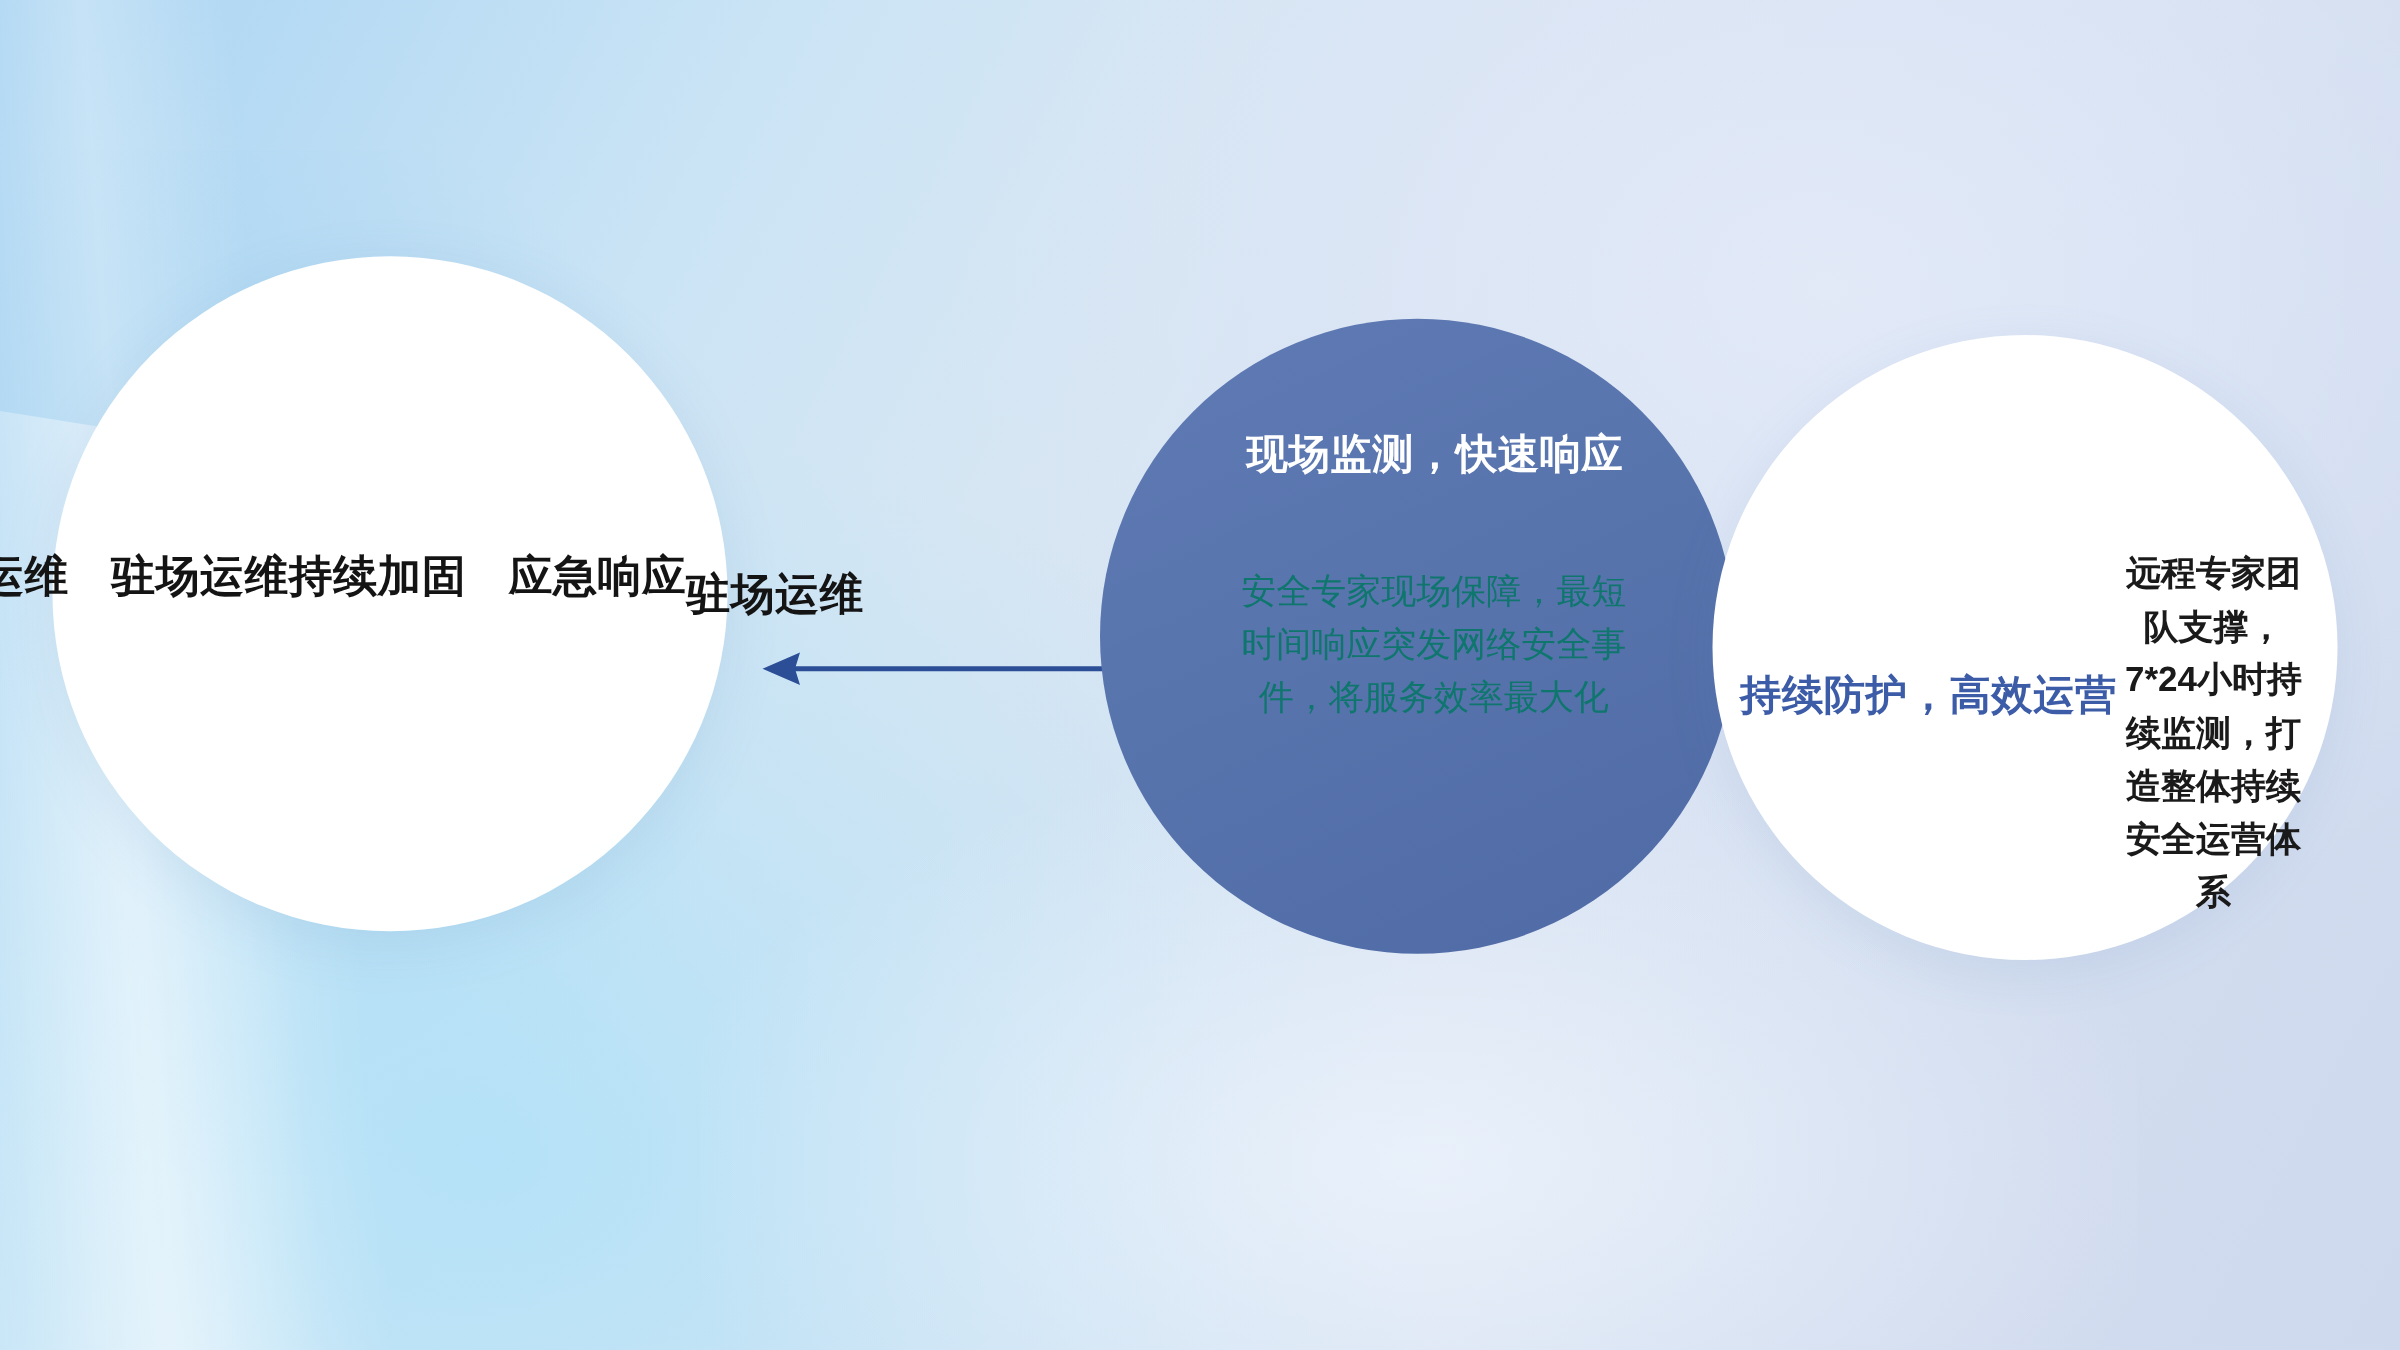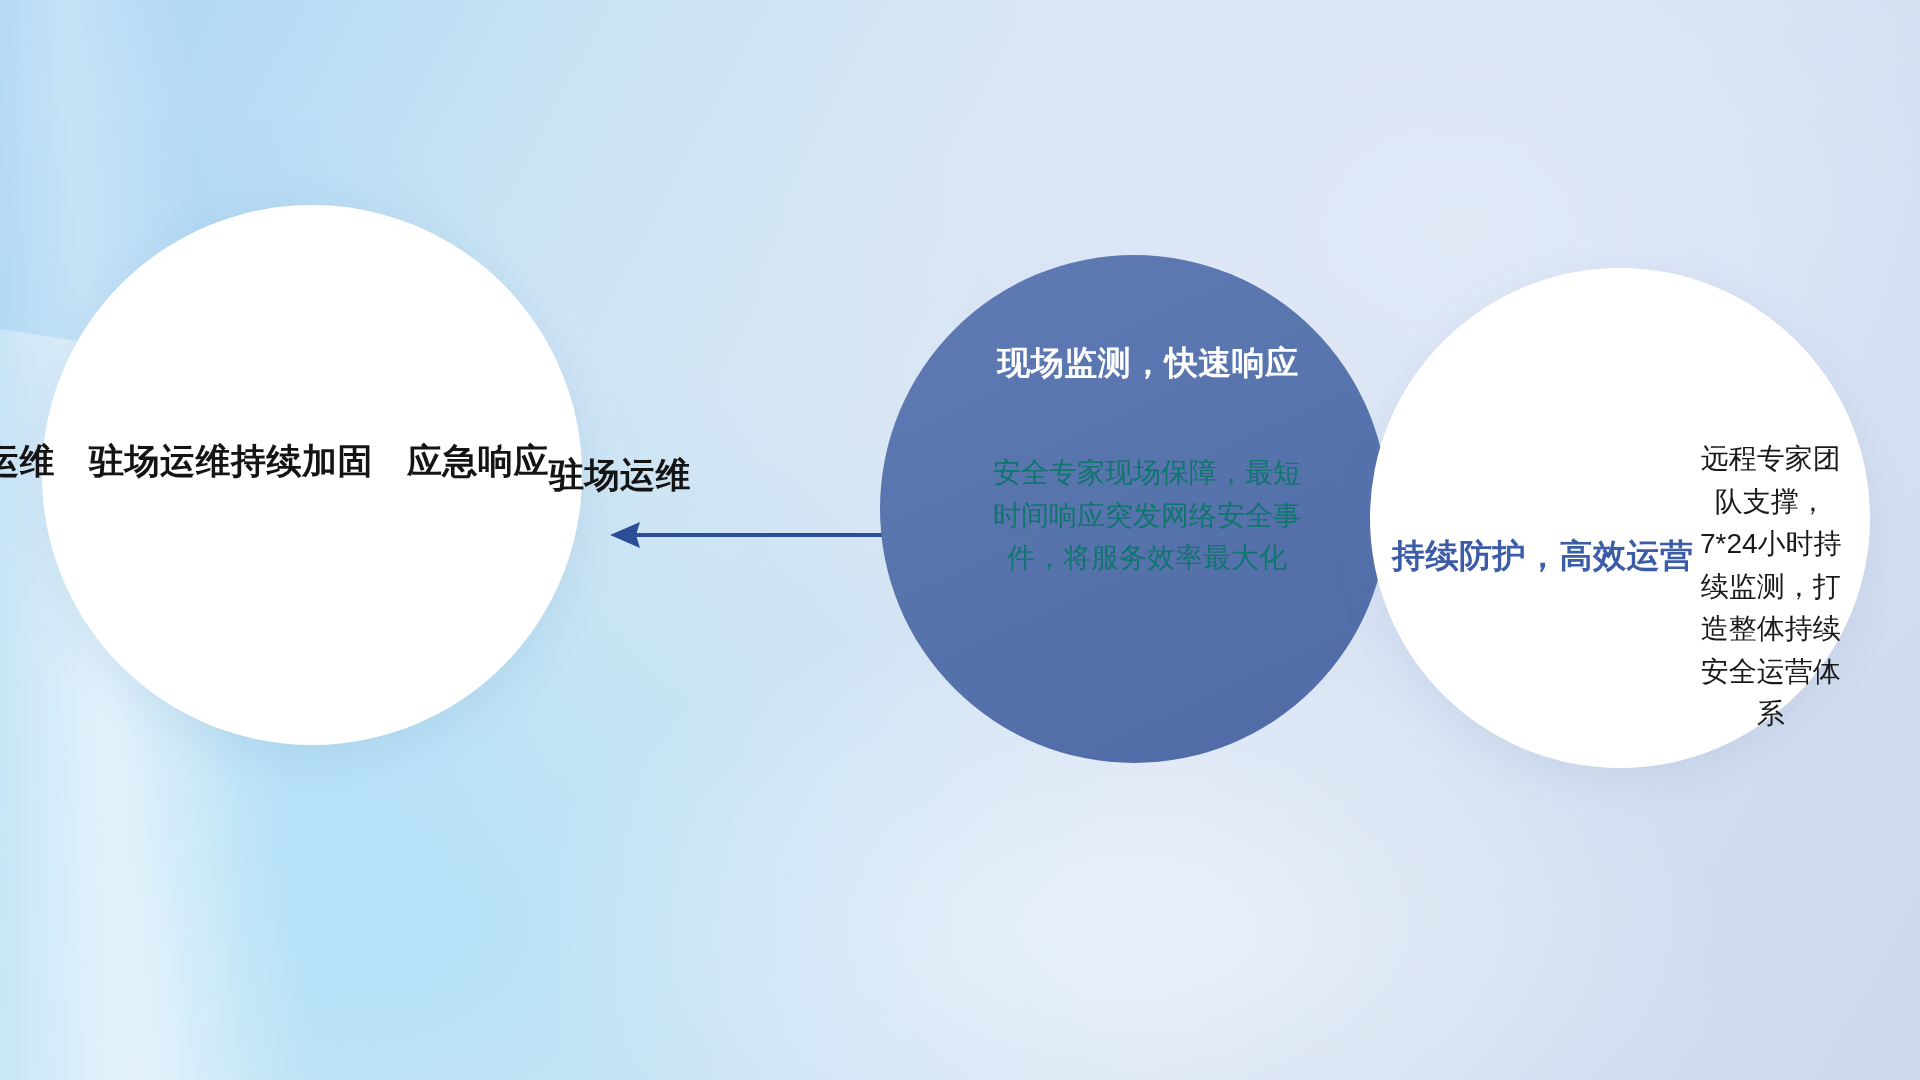--- a/index.html
+++ b/index.html
@@ -110,21 +110,21 @@
     position:absolute; left:1370px; top:268px; width:500px; height:500px;
     z-index:7; display:flex; flex-direction:row; align-items:center;
     padding:76px 22px 0 22px;
   }
   #right-title{
     color:#3c5ca8; font-weight:bold; font-size:33px; letter-spacing:.5px;
     white-space:nowrap;
   }
   #right-body{
     color:#1a1a1a; font-size:28px; line-height:1.52; text-align:center;
-    margin-top:62px; width:420px;
+    margin-top:62px; width:420px;font-weight:bold;
   }
 
   
   #arrow{ position:absolute; left:600px; top:515px; z-index:2; }
 </style>
 </head>
 <body>
 
 <div id="bg">
   <div class="bg-base"></div>

